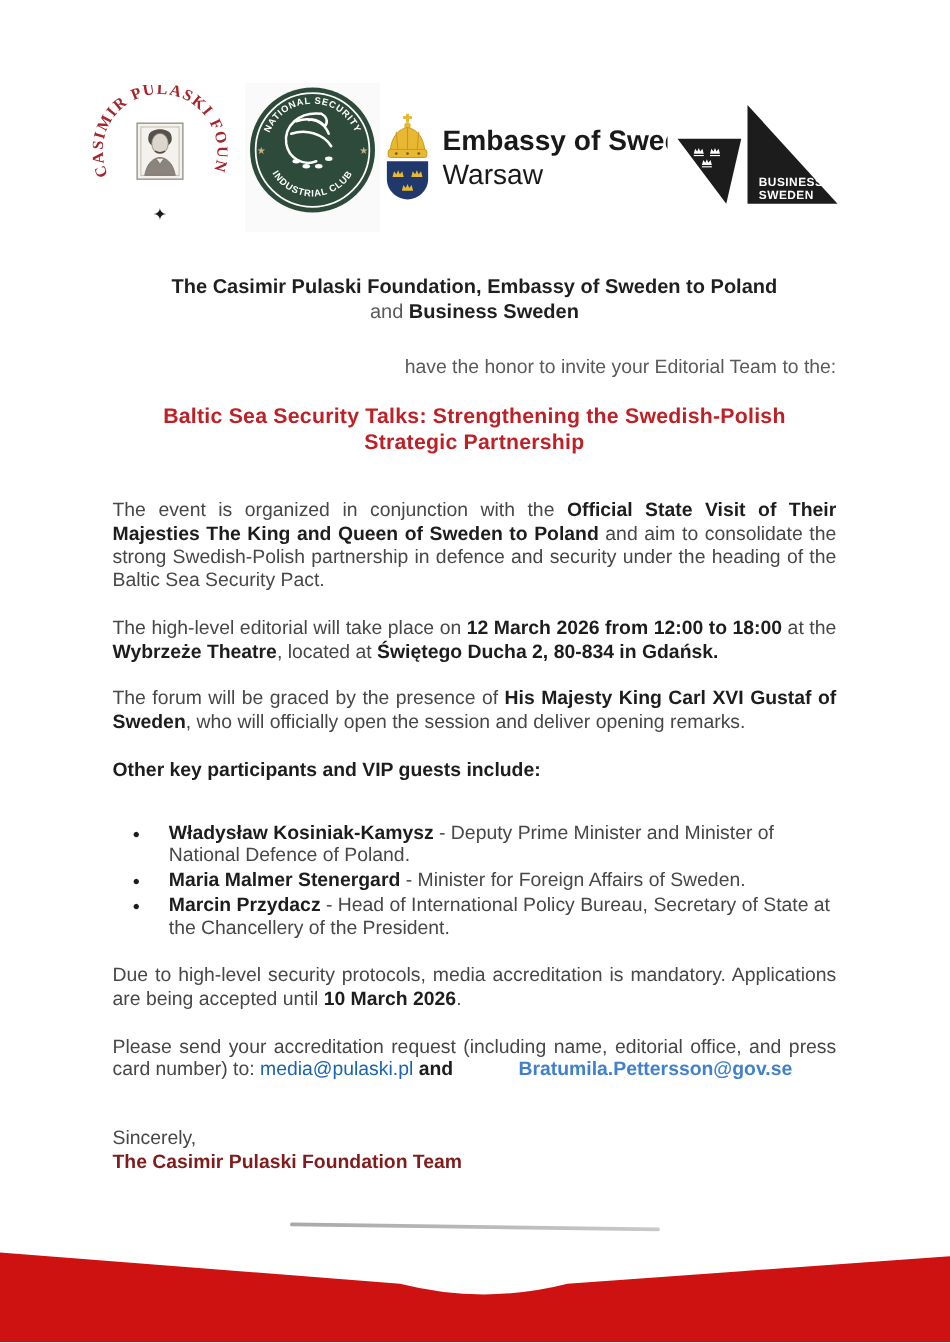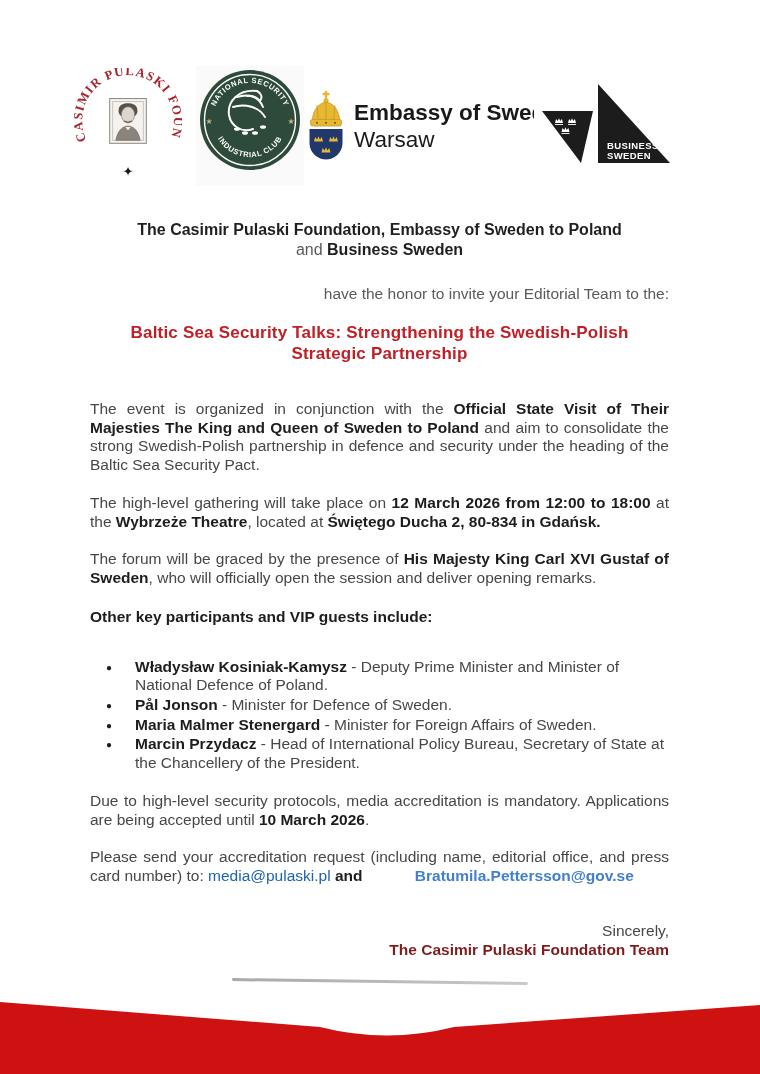--- a/index.html
+++ b/index.html
@@ -27,21 +27,21 @@
   .para.first { margin-top:36px; }
   .section-heading { font-size:15.5px; font-weight:bold; color:#1d1d1d; margin-top:20px; }
   ul.vip-list { list-style:none; margin-top:32px; }
   ul.vip-list li {
     position:relative; font-size:15.5px; line-height:18.7px;
     padding-left:45px; margin-bottom:1px;
   }
   ul.vip-list li::before {
     content:"●"; position:absolute; left:16px; top:1px; font-size:10px; color:#1d1d1d;
   }
-  .signoff { margin-top:35px; font-size:15.5px; line-height:19px;text-align:right; }
+  .signoff { margin-top:35px; font-size:15.5px; line-height:19px; }
   .signoff-team { font-weight:bold; color:#7f1d1d; }
 
   
   .seg-n  { color:#474747; }
   .seg-b  { font-weight:bold; color:#1d1d1d; }
   .seg-g  { color:#5a5a5a; font-weight:normal; }
   .seg-hb { font-weight:bold; color:#1f1f1f;margin-top:44px; }
   .seg-link1 { font-weight:normal; color:#1b63ae; }
   .seg-link2 { font-weight:bold; color:#4280cc;padding-left:48px; }
 
@@ -155,28 +155,27 @@
     <div class="hosts-line2"><span class="seg-g">and </span><span class="seg-hb">Business Sweden</span></div>
 
     <div class="invite-line">have the honor to invite your Editorial Team to the:</div>
 
     <div class="event-title">
       <div>Baltic Sea Security Talks: Strengthening the Swedish-Polish</div>
       <div>Strategic Partnership</div>
     </div>
 
     <p class="para first"><span class="seg-n">The event is organized in conjunction with the </span><span class="seg-b">Official State Visit of Their Majesties The King and Queen of Sweden to Poland</span><span class="seg-n"> and aim to consolidate the strong Swedish-Polish partnership in defence and security under the heading of the Baltic Sea Security Pact.</span></p>
-    <p class="para"><span class="seg-n">The high-level gathering will take place on </span><span class="seg-b">12 March 2026 from 12:00 to 18:00</span><span class="seg-n"> at the </span><span class="seg-b">Wybrzeże Theatre</span><span class="seg-n">, located at </span><span class="seg-b">Świętego Ducha 2, 80-834 in Gdańsk.</span></p>
+    <p class="para"><span class="seg-n">The high-level editorial will take place on </span><span class="seg-b">12 March 2026 from 12:00 to 18:00</span><span class="seg-n"> at the </span><span class="seg-b">Wybrzeże Theatre</span><span class="seg-n">, located at </span><span class="seg-b">Świętego Ducha 2, 80-834 in Gdańsk.</span></p>
     <p class="para"><span class="seg-n">The forum will be graced by the presence of </span><span class="seg-b">His Majesty King Carl XVI Gustaf of Sweden</span><span class="seg-n">, who will officially open the session and deliver opening remarks.</span></p>
 
     <div class="section-heading">Other key participants and VIP guests include:</div>
 
     <ul class="vip-list">
       <li><span class="seg-b">Władysław Kosiniak-Kamysz</span><span class="seg-n"> - Deputy Prime Minister and Minister of National Defence of Poland.</span></li>
-      <li><span class="seg-b">Pål Jonson</span><span class="seg-n"> - Minister for Defence of Sweden.</span></li>
       <li><span class="seg-b">Maria Malmer Stenergard</span><span class="seg-n"> - Minister for Foreign Affairs of Sweden.</span></li>
       <li><span class="seg-b">Marcin Przydacz</span><span class="seg-n"> - Head of International Policy Bureau, Secretary of State at the Chancellery of the President.</span></li>
     </ul>
 
     <p class="para"><span class="seg-n">Due to high-level security protocols, media accreditation is mandatory. Applications are being accepted until </span><span class="seg-b">10 March 2026</span><span class="seg-n">.</span></p>
     <p class="para"><span class="seg-n">Please send your accreditation request (including name, editorial office, and press card number) to: </span><span class="seg-link1">media@pulaski.pl</span><span class="seg-b"> and </span><span class="seg-link2">Bratumila.Pettersson@gov.se</span></p>
 
     <div class="signoff">
       <div>Sincerely,</div>
       <div class="signoff-team">The Casimir Pulaski Foundation Team</div>

